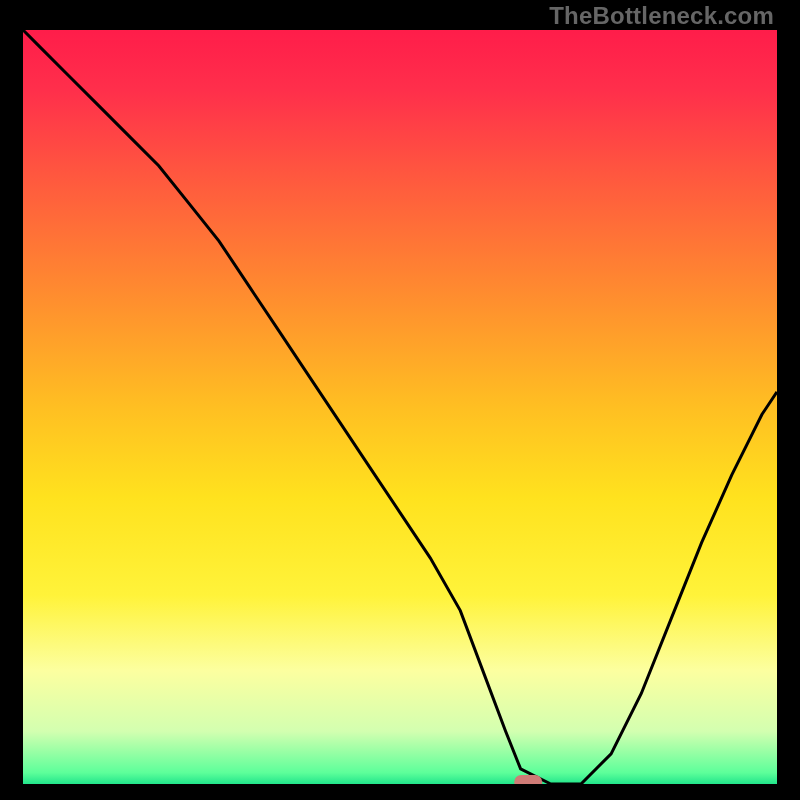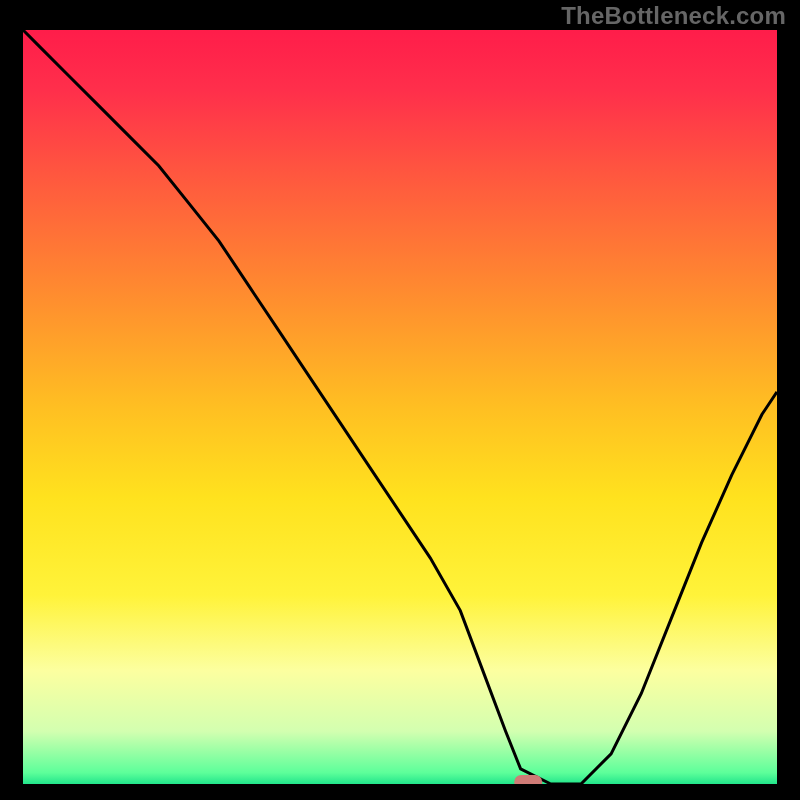--- a/index.html
+++ b/index.html
@@ -14,21 +14,21 @@
     position: relative;
     width: 800px;
     height: 800px;
   }
   svg {
     display: block;
   }
   .watermark {
     position: absolute;
     top: 2px;
-    right: 14px;
+    right: 26px;
     font-family: Arial, Helvetica, sans-serif;
     font-size: 24px;
     font-weight: 600;
     color: #666;
     letter-spacing: 0.2px;
   }
 </style>
 </head>
 <body>
 

